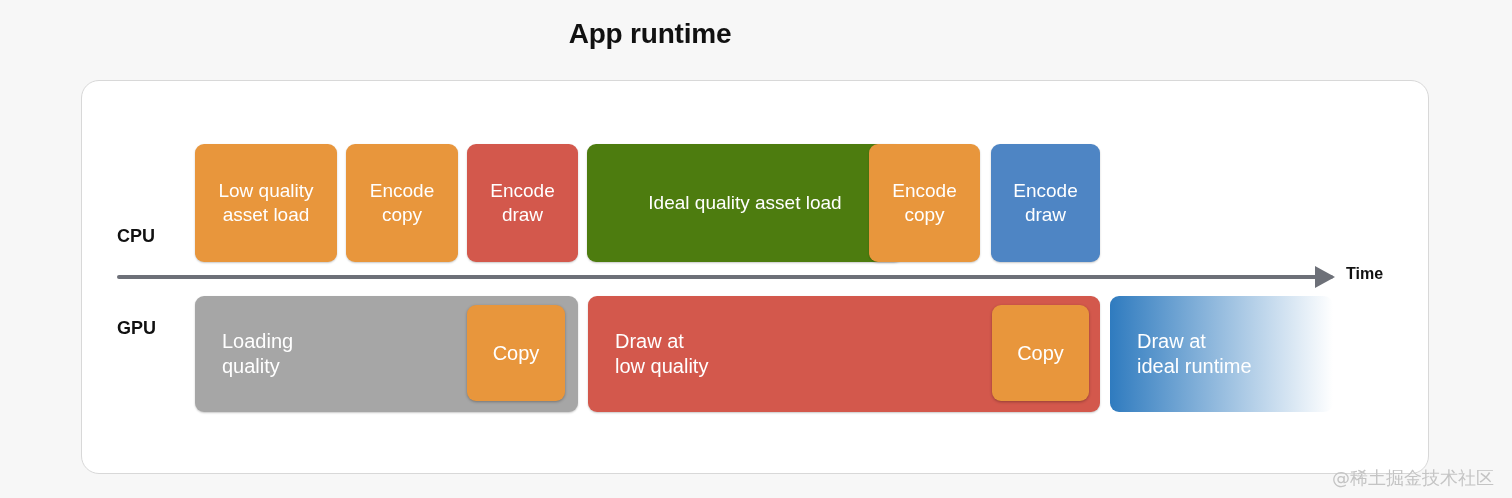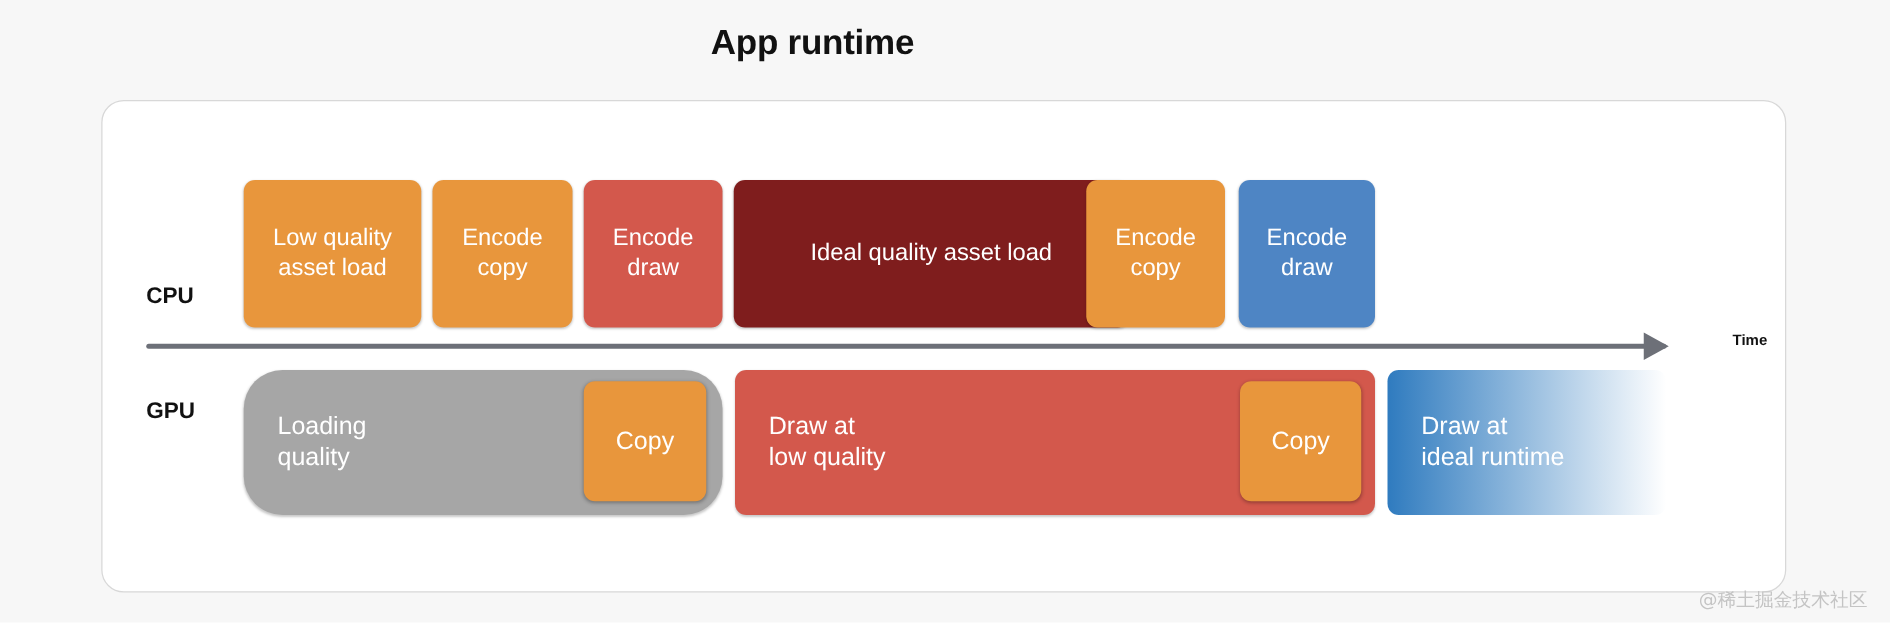--- a/index.html
+++ b/index.html
@@ -39,21 +39,21 @@
   }
   #axis-arrow{
     position:absolute;left:1315px;top:266px;
     width:0;height:0;
     border-left:20px solid #6d7078;
     border-top:11px solid transparent;
     border-bottom:11px solid transparent;
   }
   #time-label{
     position:absolute;left:1346px;top:265px;
-    font-size:12px;font-weight:bold;color:#111;margin-left:40px;
+    font-size:16px;font-weight:bold;color:#111;
   }
 
   .block{
     position:absolute;
     border-radius:9px;
     box-sizing:border-box;
     color:#fff;
     display:flex;
     align-items:center;
     line-height:1.26;
@@ -73,21 +73,21 @@
   }
   .nested{
     position:absolute;
     border-radius:9px;
     display:flex;align-items:center;justify-content:center;
     color:#fff;font-size:20px;
     box-shadow:0 1px 3px rgba(0,0,0,0.3);
   }
   #watermark{
     position:absolute;right:18px;bottom:8px;
-    font-size:15px;color:#c4c4c4;
+    font-size:18px;color:#c4c4c4;
     font-family:"DejaVu Sans",sans-serif;
   }
 </style>
 </head>
 <body>
 
 <div id="title">App runtime</div>
 
 <div id="card"></div>
 
@@ -106,37 +106,37 @@
 <div class="block cpu-block center" id="cpu1" style="left: 346px; width: 112px; background: rgb(232, 150, 60);">
   <span>
     <span>Encode</span><br><span>copy</span>
   </span>
 </div>
 <div class="block cpu-block center" id="cpu2" style="left: 467px; width: 111px; background: rgb(211, 88, 76);">
   <span>
     <span>Encode</span><br><span>draw</span>
   </span>
 </div>
-<div class="block cpu-block center" id="cpu3" style="left: 587px; width: 316px; background: #7f1d1d;">
+<div class="block cpu-block center" id="cpu3" style="left: 587px; width: 316px; background: #4d7c0f;">
   <span>
     <span>Ideal quality asset load</span>
   </span>
 </div>
 <div class="block cpu-block center" id="cpu4" style="left: 869px; width: 111px; background: rgb(232, 150, 60);">
   <span>
     <span>Encode</span><br><span>copy</span>
   </span>
 </div>
 <div class="block cpu-block center" id="cpu5" style="left: 991px; width: 109px; background: rgb(78, 133, 196);">
   <span>
     <span>Encode</span><br><span>draw</span>
   </span>
 </div>
 
-<div class="block gpu-block left" id="gpu0" style="left: 195px; width: 383px; background: rgb(166, 166, 166); border-radius: 31px;">
+<div class="block gpu-block left" id="gpu0" style="left: 195px; width: 383px; background: rgb(166, 166, 166);">
   <span>
     <span>Loading</span><br><span>quality</span>
   </span>
 </div>
 <div class="nested" id="gpun0" style="left: 467px; width: 98px; top: 305px; height: 96px; background: rgb(232, 150, 60);">Copy</div>
 
 <div class="block gpu-block left" id="gpu1" style="left: 588px; width: 512px; background: rgb(211, 88, 76);">
   <span>
     <span>Draw at</span><br><span>low quality</span>
   </span>

